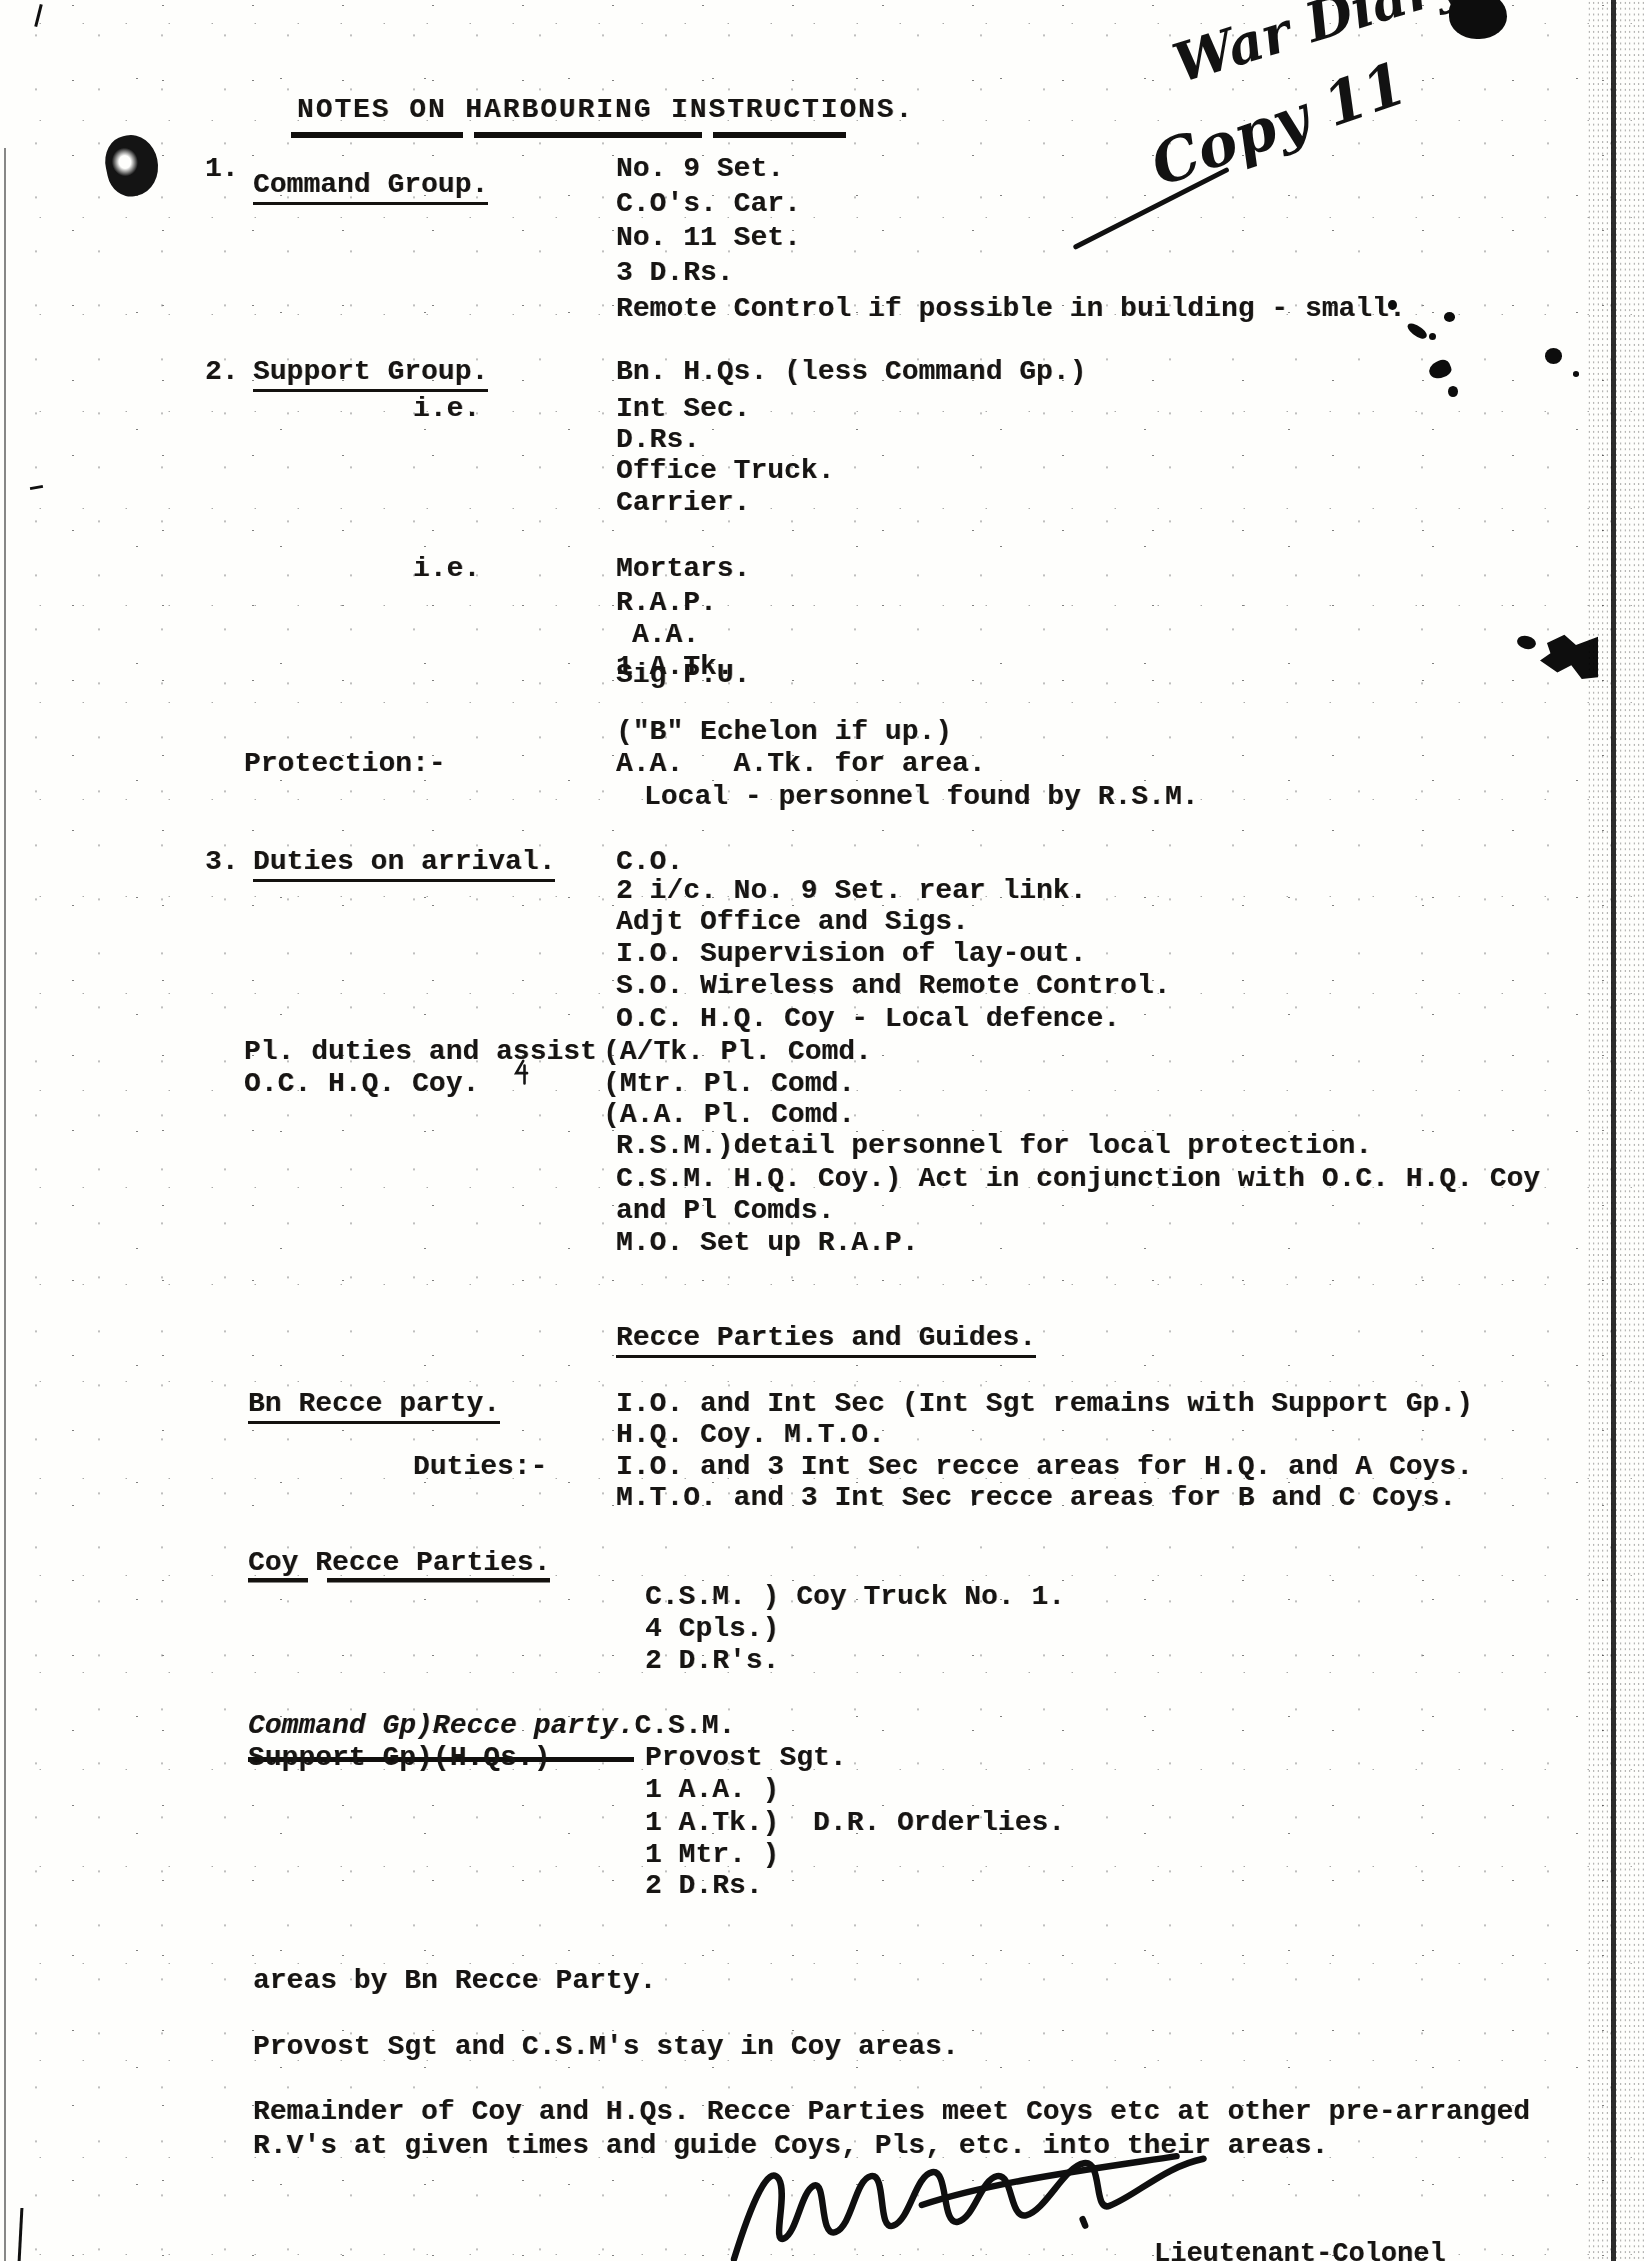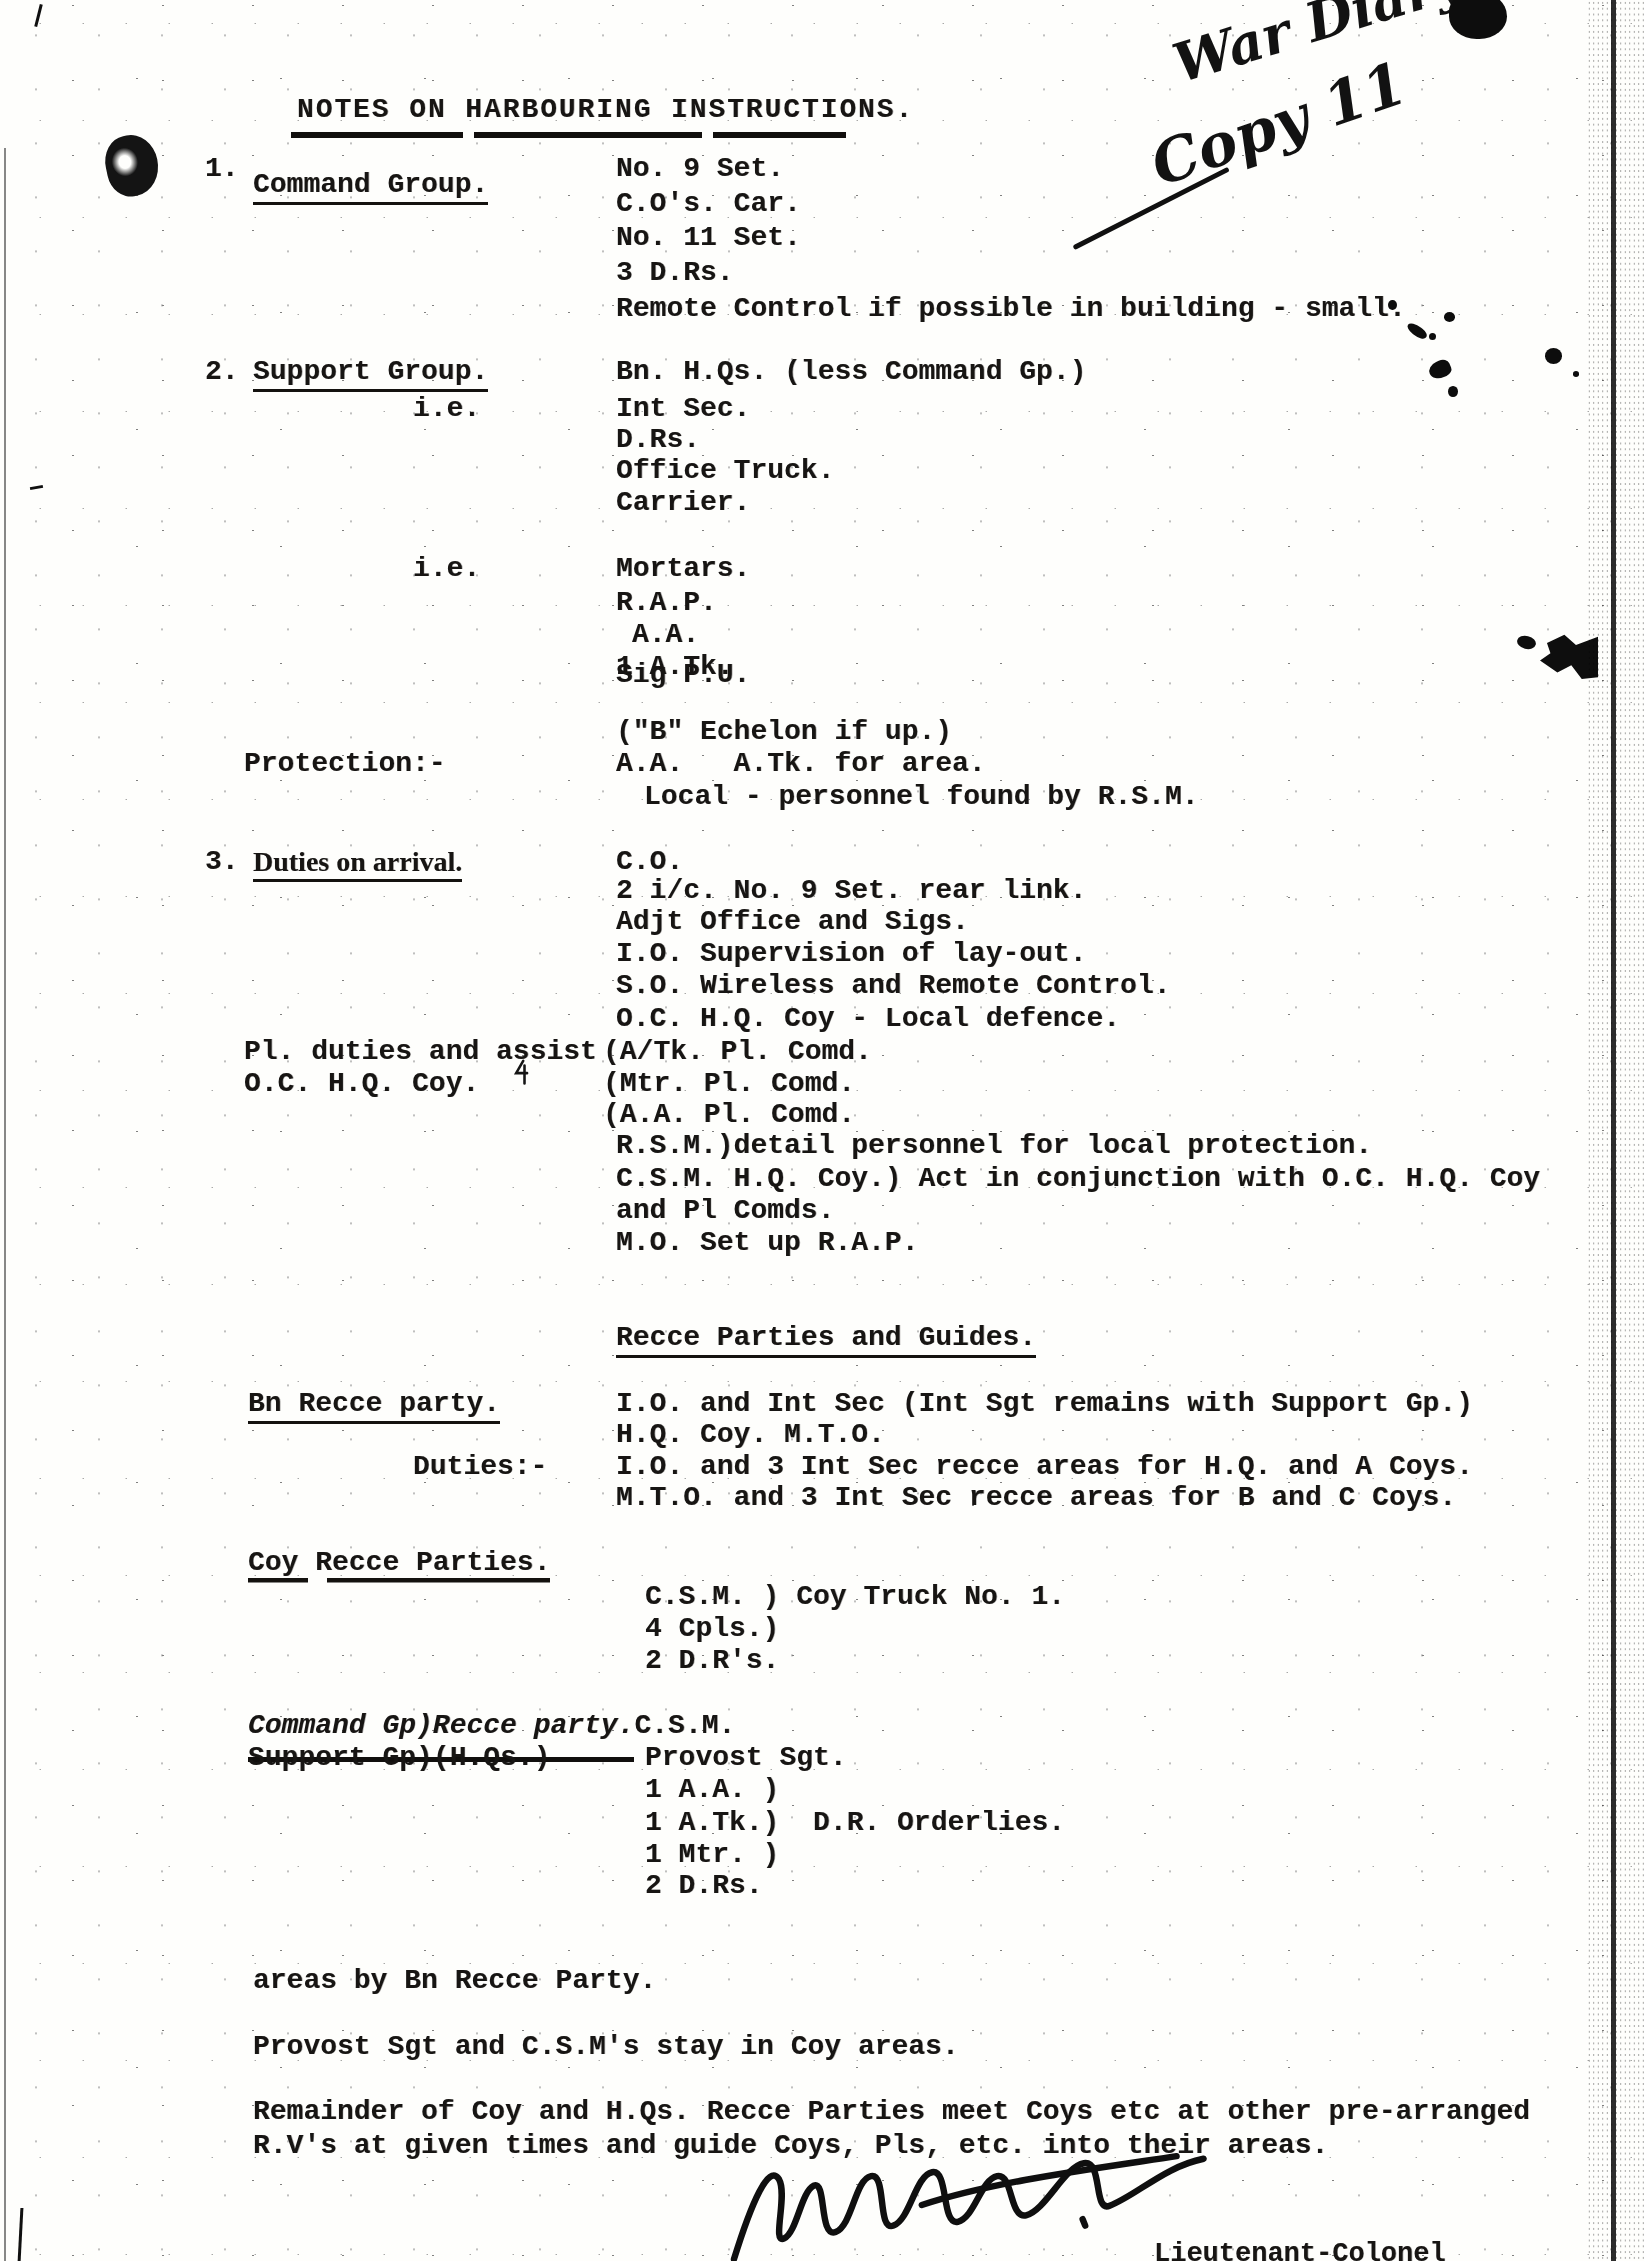--- a/index.html
+++ b/index.html
@@ -60,21 +60,21 @@
   <div class="t" style="left:616px;top:587px;">R.A.P.</div>
   <div class="t" style="left:632px;top:619px;">A.A.</div>
   <div class="t" style="left:616px;top:651px;">1 A.Tk.</div>
   <div class="t" style="left:616px;top:659px;">Sig P.U.</div>
   <div class="t" style="left:616px;top:716px;">("B" Echelon if up.)</div>
   <div class="t" style="left:244px;top:748px;">Protection:-</div>
   <div class="t" style="left:616px;top:748px;">A.A.   A.Tk. for area.</div>
   <div class="t" style="left:616px;top:781px;margin-left:28px;">Local - personnel found by R.S.M.</div>
 
   <div class="t" style="left:205px;top:846px;">3.</div>
-  <div class="t" style="left:253px;top:846px;font-family:Liberation Serif, serif;"><span class="ul">Duties on arrival.</span></div>
+  <div class="t" style="left:253px;top:846px;"><span class="ul">Duties on arrival.</span></div>
   <div class="t" style="left:616px;top:846px;">C.O.</div>
   <div class="t" style="left:616px;top:875px;">2 i/c. No. 9 Set. rear link.</div>
   <div class="t" style="left:616px;top:906px;">Adjt Office and Sigs.</div>
   <div class="t" style="left:616px;top:938px;">I.O. Supervision of lay-out.</div>
   <div class="t" style="left:616px;top:970px;">S.O. Wireless and Remote Control.</div>
   <div class="t" style="left:616px;top:1003px;">O.C. H.Q. Coy - Local defence.</div>
   <div class="t" style="left:244px;top:1036px;">Pl. duties and assist</div>
   <div class="t" style="left:603px;top:1036px;">(A/Tk. Pl. Comd.</div>
   <div class="t" style="left:244px;top:1068px;">O.C. H.Q. Coy.</div>
   <div class="t" style="left:603px;top:1068px;">(Mtr. Pl. Comd.</div>

